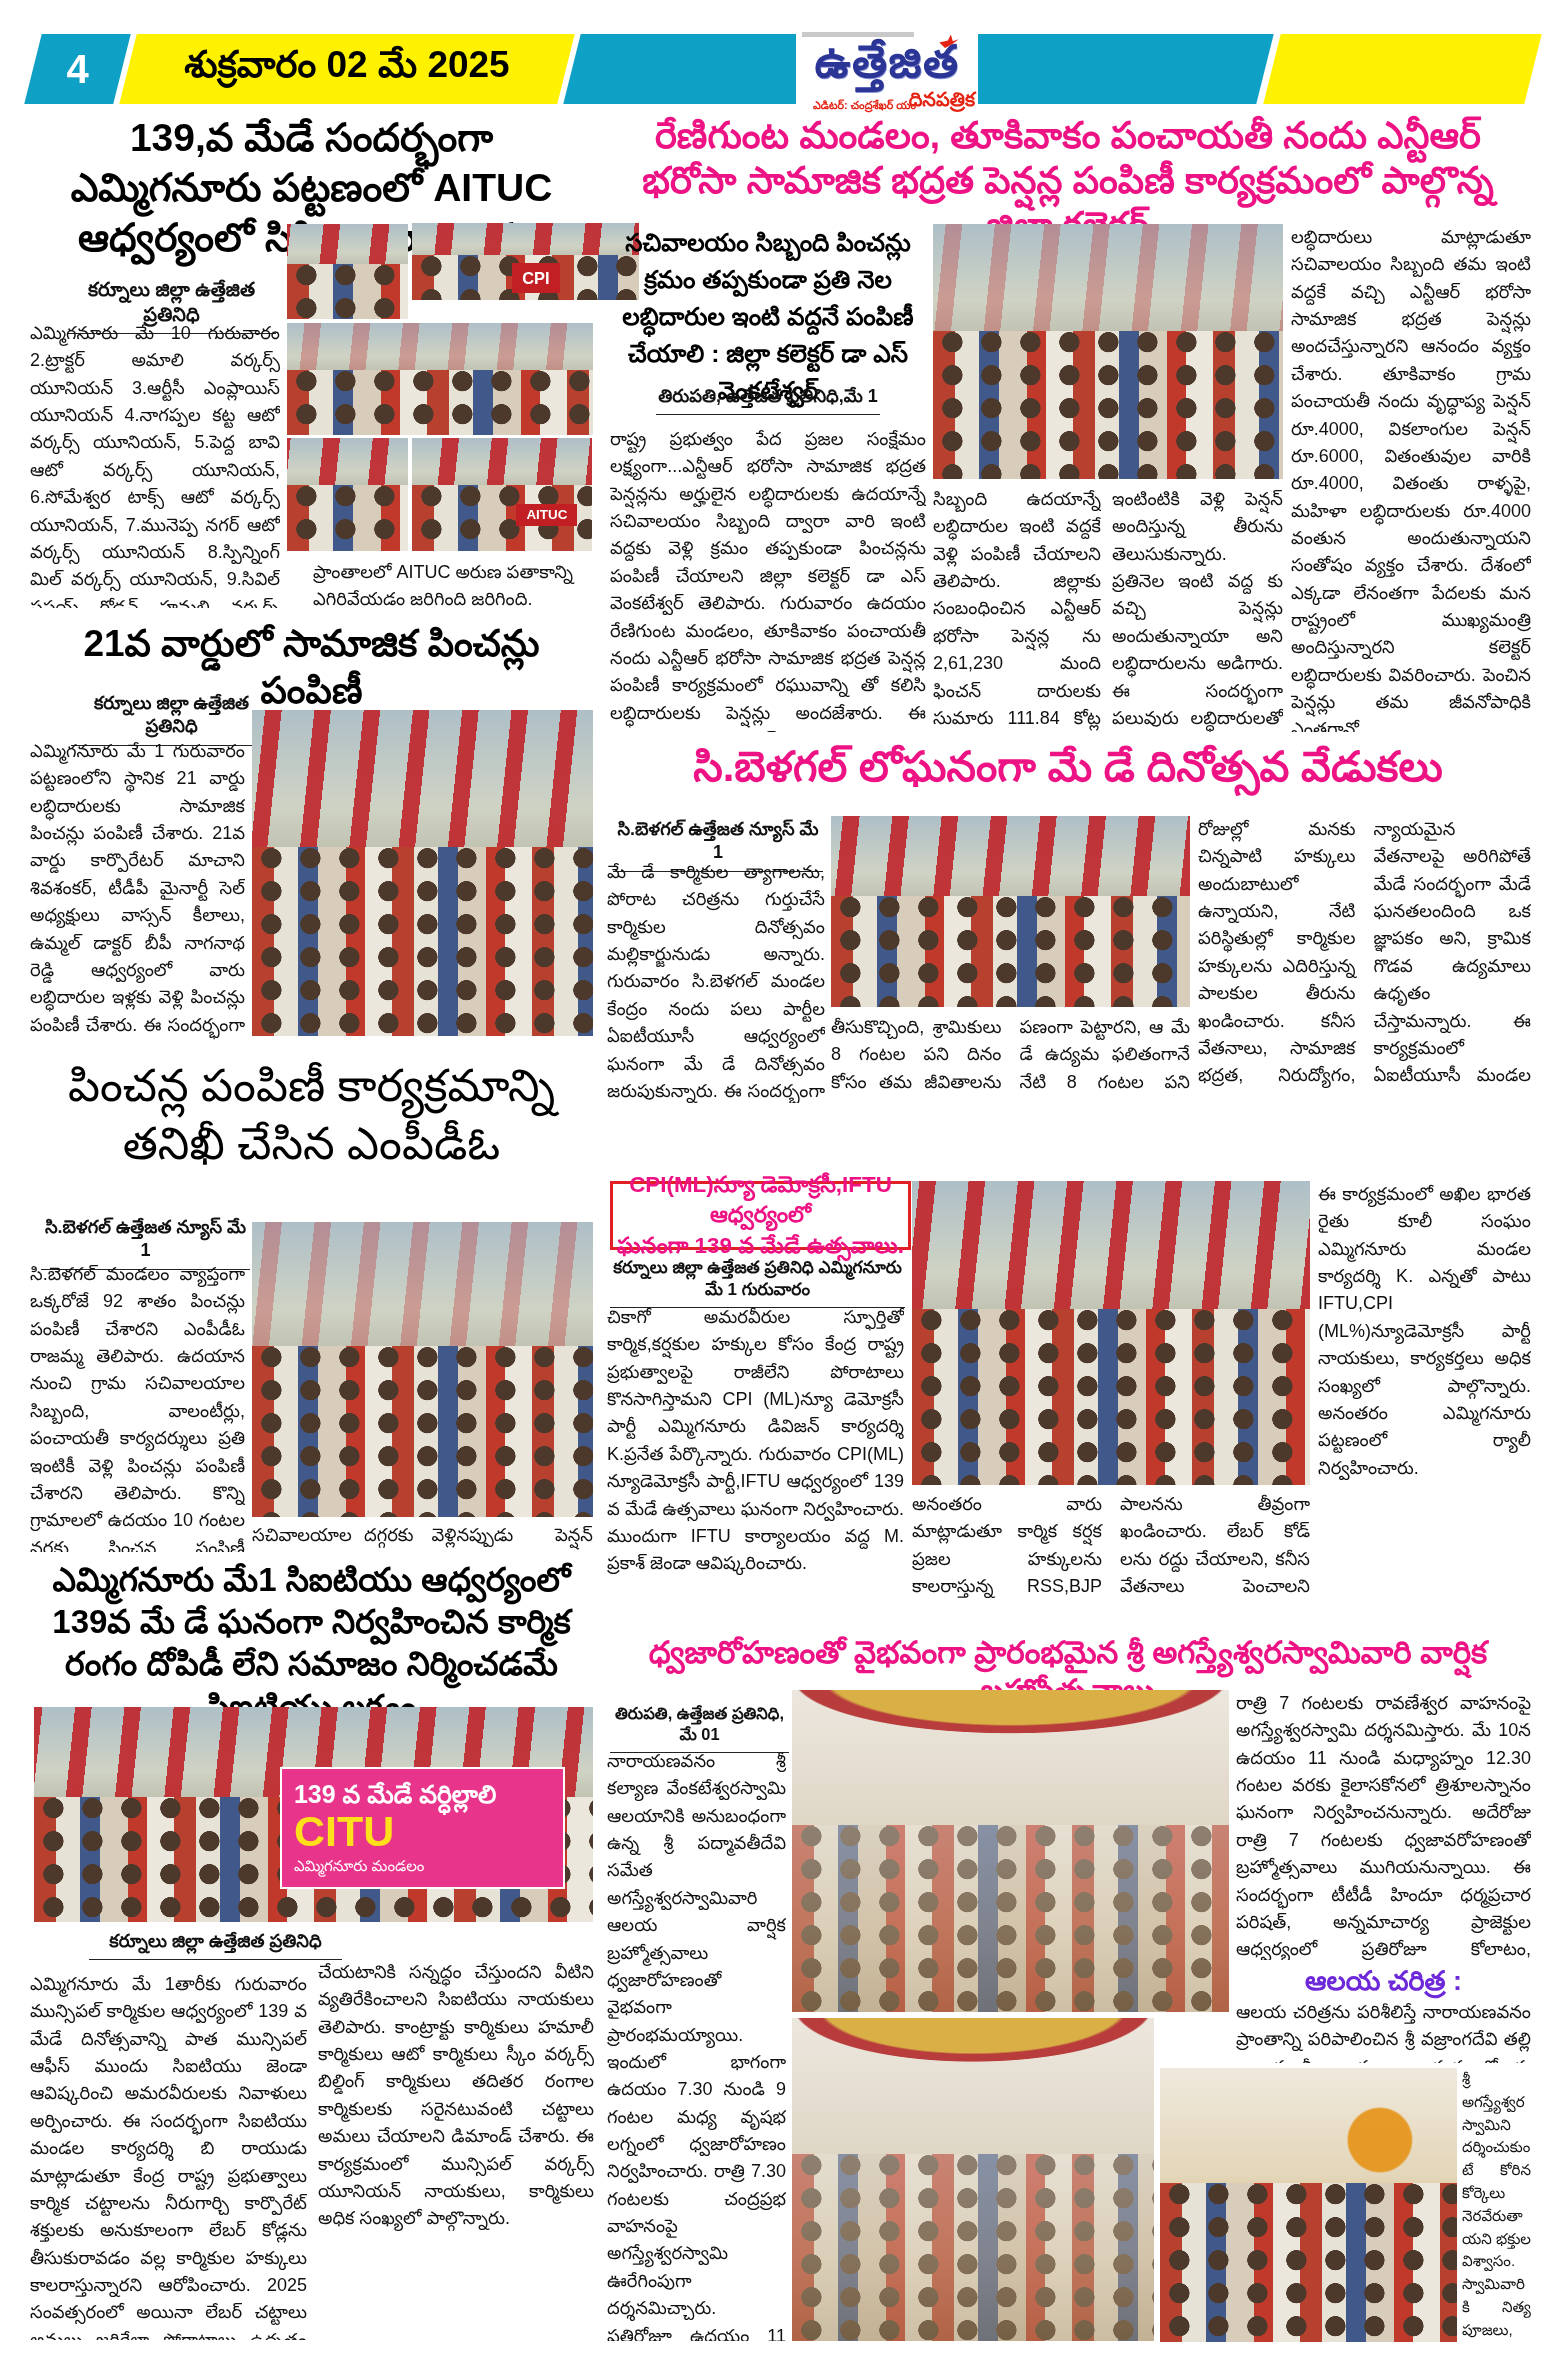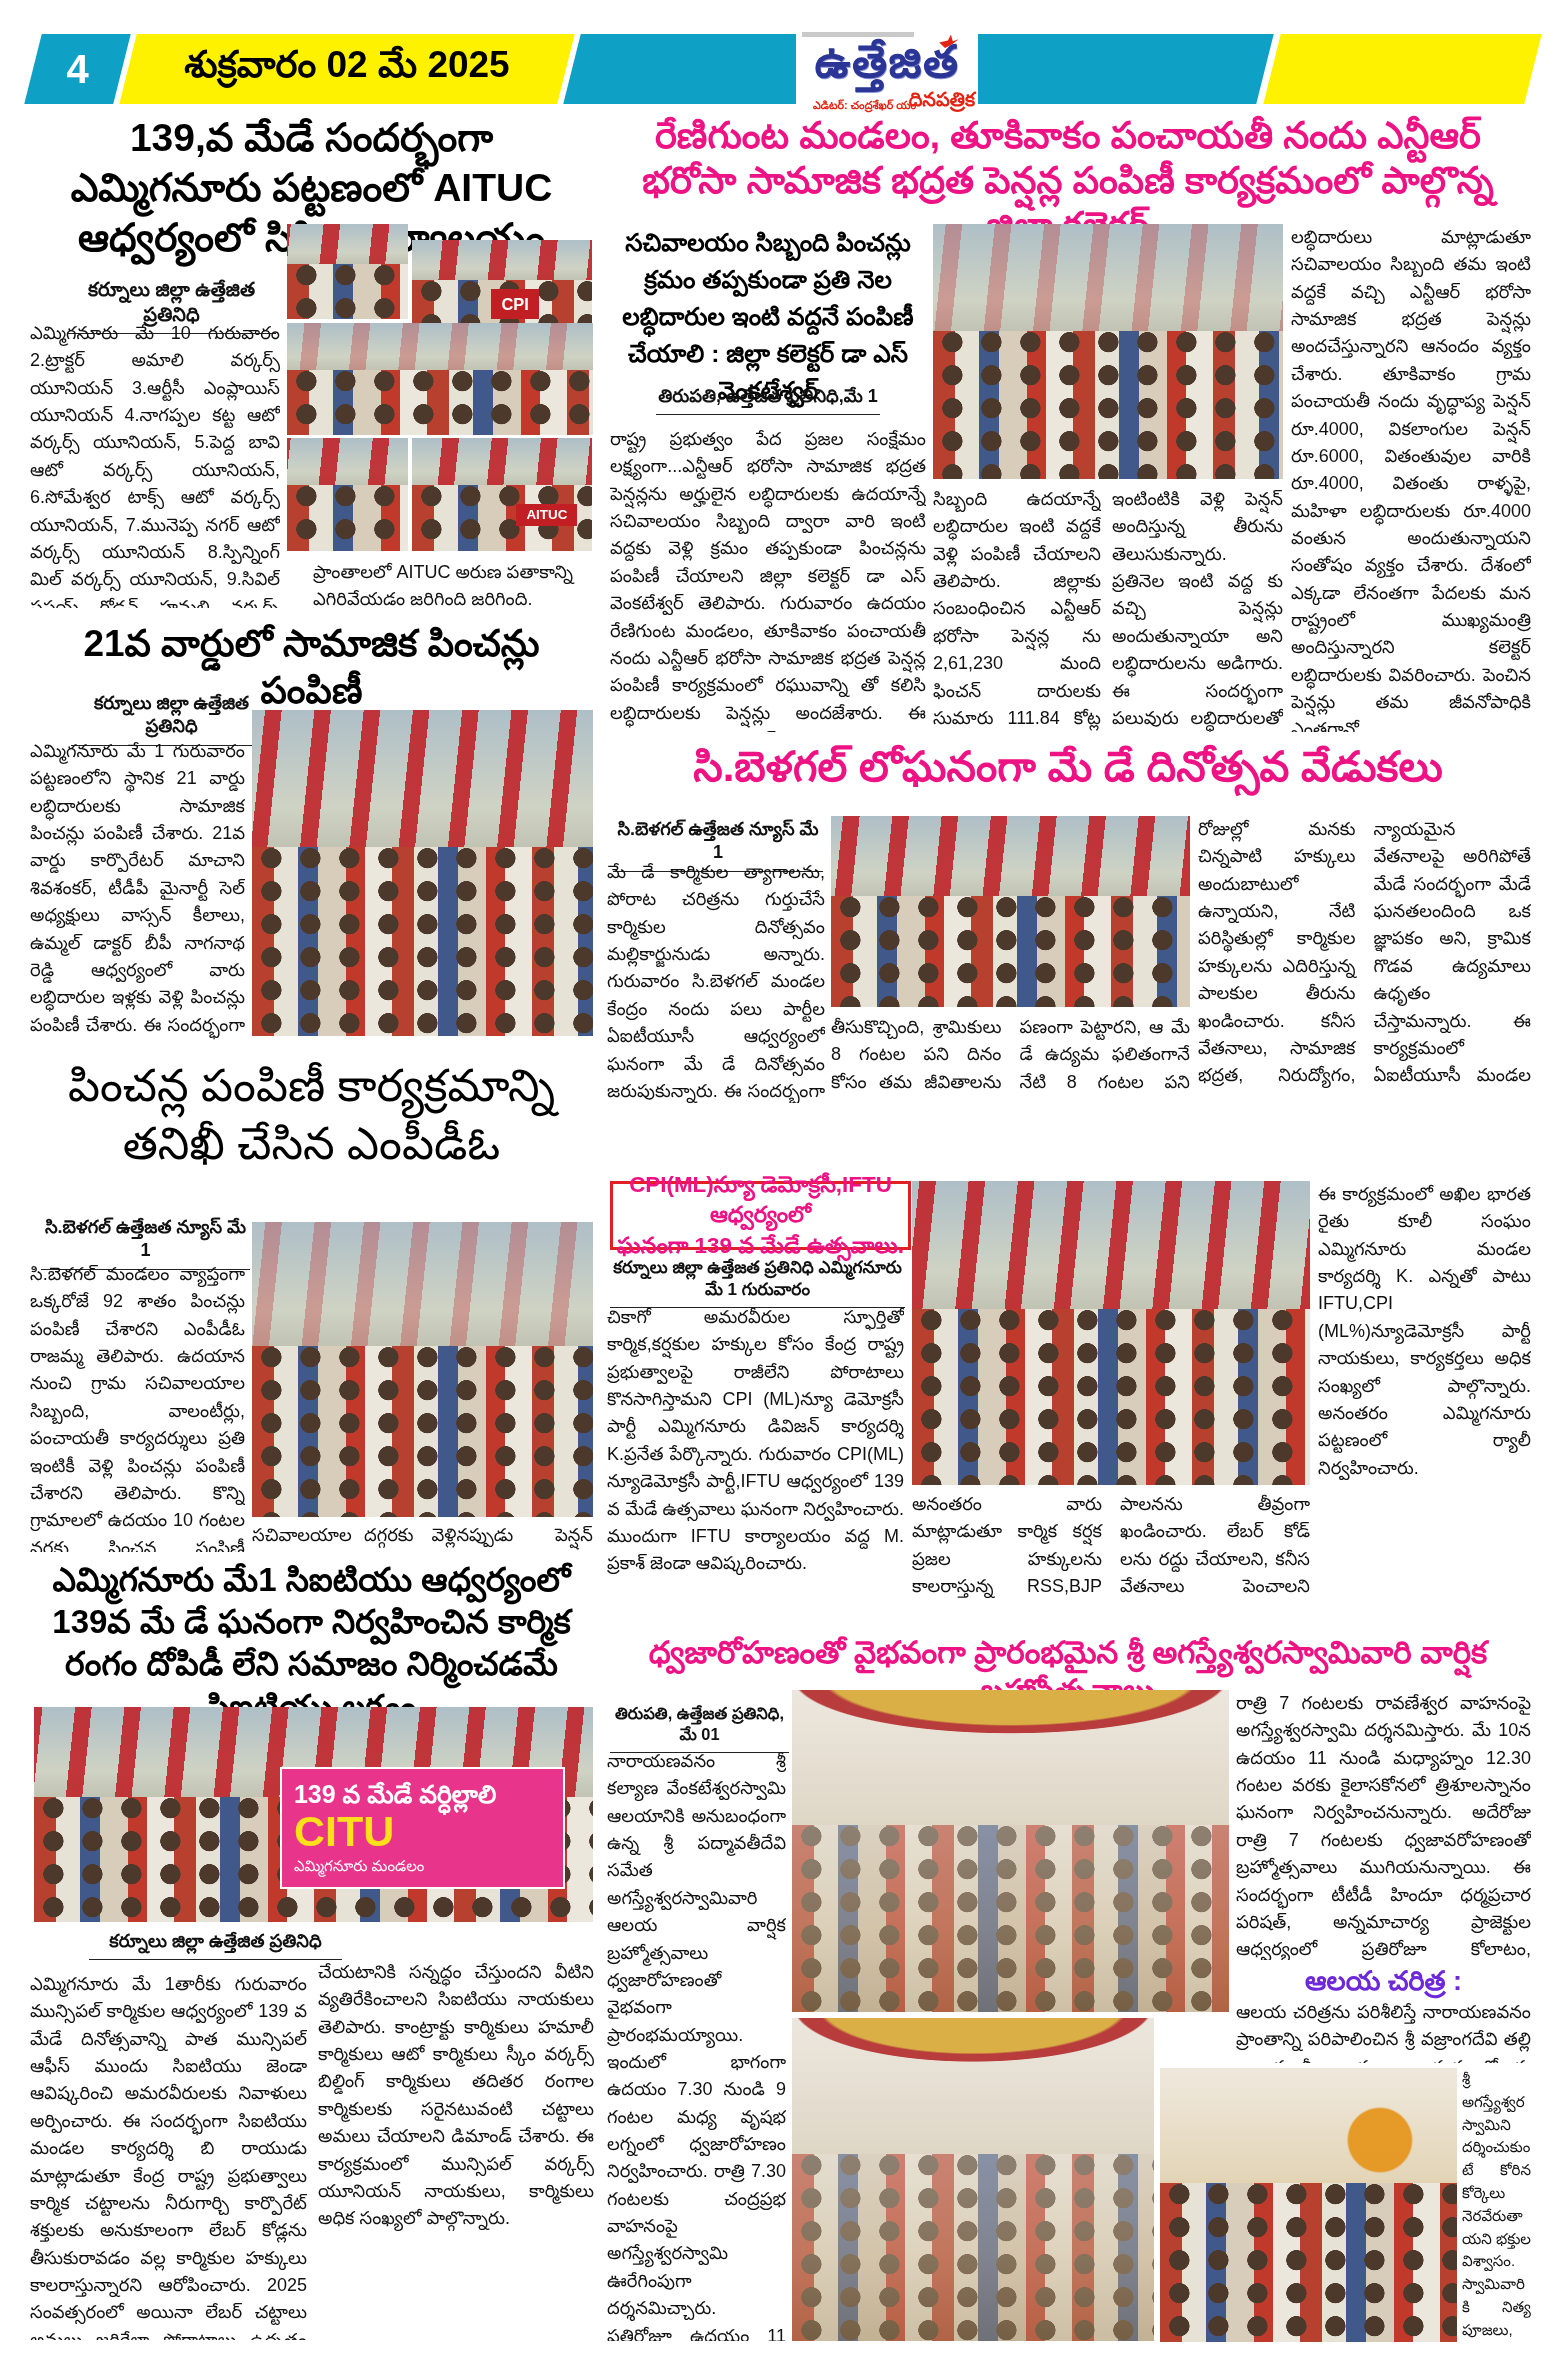--- a/index.html
+++ b/index.html
@@ -86,21 +86,21 @@
       <div class="m-editor">ఎడిటర్: చంద్రశేఖర్ యం</div>
       <div class="m-tag">దినపత్రిక</div>
     </div>
   </div>
 
   <div class="abs hl-black" style="left:30px;top:113px;width:563px;height:112px;font-size:39px;">139,వ మేడే సందర్భంగా ఎమ్మిగనూరు పట్టణంలో AITUC ఆధ్వర్యంలో సిపిఐ కార్యాలయం</div>
   <div class="abs byline" style="left:67px;top:277px;width:209px;">కర్నూలు జిల్లా ఉత్తేజిత ప్రతినిధి</div>
   <div class="abs body-txt" style="left:30px;top:320px;width:250px;height:288px;">ఎమ్మిగనూరు మే 10 గురువారం 2.ట్రాక్టర్ అమాలి వర్కర్స్ యూనియన్ 3.ఆర్టీసీ ఎంప్లాయిస్ యూనియన్ 4.నాగప్పల కట్ట ఆటో వర్కర్స్ యూనియన్, 5.పెద్ద బావి ఆటో వర్కర్స్ యూనియన్, 6.సోమేశ్వర టాక్స్ ఆటో వర్కర్స్ యూనియన్, 7.మునెప్ప నగర్ ఆటో వర్కర్స్ యూనియన్ 8.స్పిన్నింగ్ మిల్ వర్కర్స్ యూనియన్, 9.సివిల్ సప్లయ్ గోడన్ హమలి వర్కర్స్ యూనియన్ 10.మున్సిపల్ వర్కర్స్ యూనియన్ 11.మున్సిపల్ వర్కర్స్ యూనియన్ క్లస్టర్-1 12.డిగాట్ గేట్ హమాలీ వర్కర్స్ యూనియన్ తదితర</div>
 
   <div class="photo" style="left:287px;top:224px;width:121px;height:95px;"></div>
-  <div class="photo" style="left:412px;top:240px;width:180px;height:95px;">
+  <div class="photo" style="left:412px;top:223px;width:180px;height:77px;padding-left:47px;">
     <div class="overlay-label" style="left:44%;top:52%;width:48px;height:30px;font-size:16.4px;">CPI</div>
   </div>
   <div class="photo ph-plain" style="left:287px;top:323px;width:306px;height:112px;"></div>
   <div class="photo" style="left:287px;top:438px;width:121px;height:113px;"></div>
   <div class="photo" style="left:412px;top:438px;width:180px;height:113px;">
     <div class="overlay-label" style="left:58%;top:58%;width:61px;height:22.4px;font-size:13.4px;">AITUC</div>
   </div>
   <div class="abs caption" style="left:313px;top:559px;width:280px;height:49px;">ప్రాంతాలలో AITUC అరుణ పతాకాన్ని ఎగిరివేయడం జరిగింది జరిగింది.</div>
 
   <div class="abs hl-black" style="left:30px;top:620px;width:563px;height:54px;font-size:37px;">21వ వార్డులో సామాజిక పించన్లు పంపిణీ</div>

